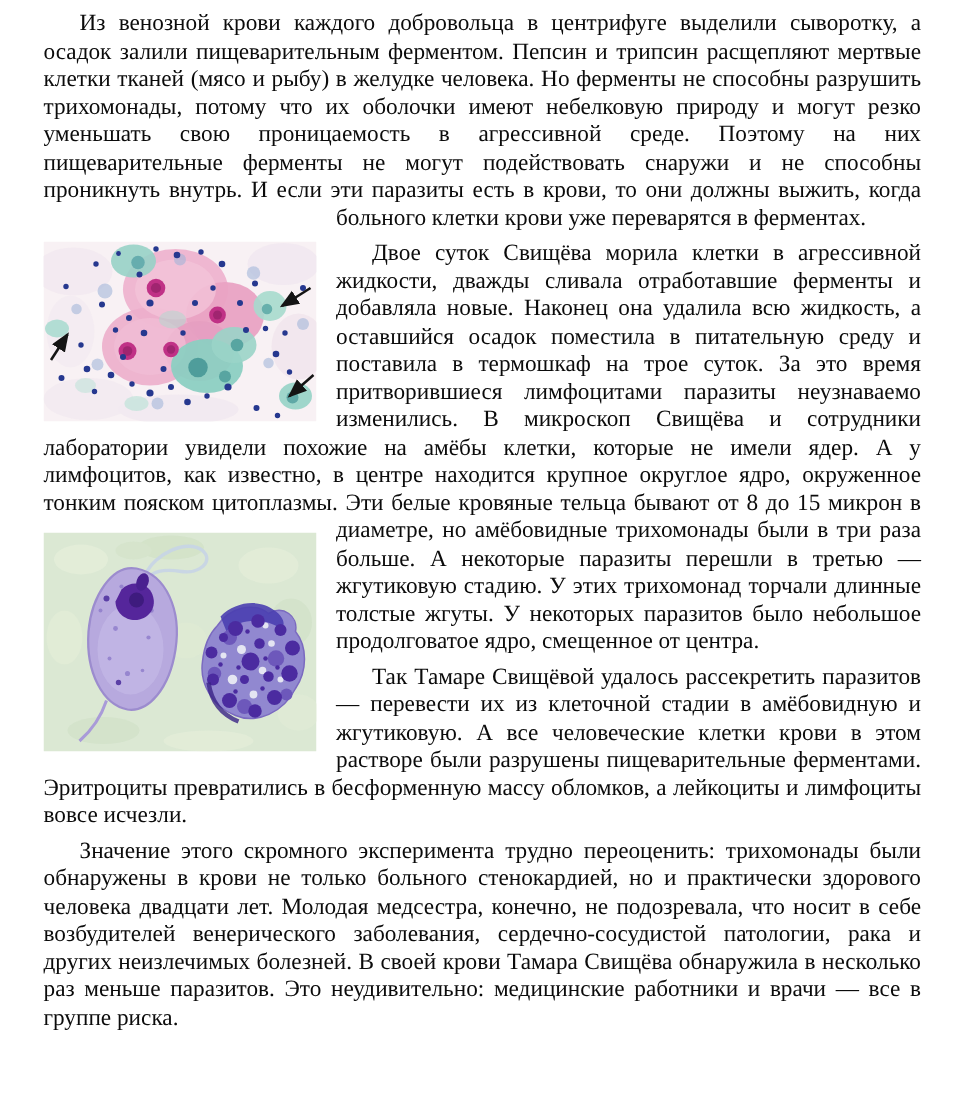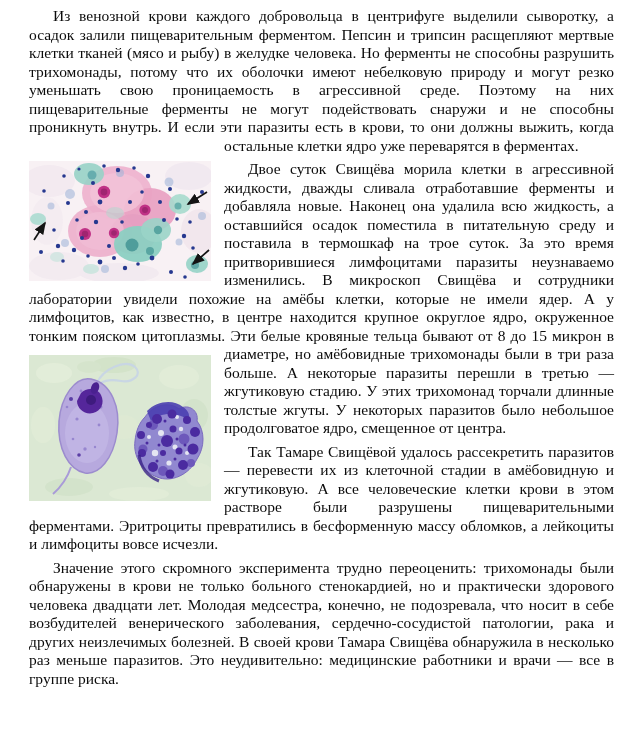--- a/index.html
+++ b/index.html
@@ -135,21 +135,21 @@
         <circle cx="75" cy="5" r="1.8"></circle>
             <circle cx="50" cy="8" r="1.6"></circle>
         <circle cx="35" cy="15" r="1.8"></circle>
       </g>
       <g stroke="var(--arrow)" stroke-width="1.7" fill="none">
         <line x1="5" y1="79" x2="16" y2="62" marker-end="url(#ah)"></line>
         <line x1="178" y1="31" x2="159" y2="43" marker-end="url(#ah)"></line>
         <line x1="180" y1="89" x2="164" y2="103" marker-end="url(#ah)"></line>
       </g>
     </svg>
-      </span><span>выжить, когда остальные клетки ядро уже переварятся в ферментах.</span></p>
+      </span><span>выжить, когда больного клетки крови уже переварятся в ферментах.</span></p>
 
   <p class="para"><span>Двое суток Свищёва морила клетки в агрессивной жидкости, дважды сливала отработавшие ферменты и добавляла новые. Наконец она удалила всю жидкость, а оставшийся осадок поместила в питательную среду и поставила в термошкаф на трое суток. За это время притворившиеся лимфоцитами паразиты неузнаваемо изменились. В микроскоп Свищёва и сотрудники лаборатории увидели похожие на амёбы клетки, которые не имели ядер. А у лимфоцитов, как известно, в центре находится крупное округлое ядро, окруженное тонким пояском цитоплазмы. Эти белые кровяные тельца бывают от 8 до 15 микрон в диаметре, но амёбовидные </span><span class="fig fig2">
         <svg viewBox="0 0 182 146" preserveAspectRatio="none">
       <rect width="182" height="146" fill="var(--tri-bg)"></rect>
       <g opacity="0.6">
         <ellipse cx="25" cy="18" rx="18" ry="10" fill="#e8f1dd"></ellipse>
         <ellipse cx="85" cy="10" rx="22" ry="8" fill="#cfe0c4"></ellipse>
         <ellipse cx="150" cy="22" rx="20" ry="12" fill="#e6efdb"></ellipse>
         <ellipse cx="165" cy="60" rx="14" ry="16" fill="#cfe0c6"></ellipse>
         <ellipse cx="14" cy="70" rx="12" ry="18" fill="#e4eed9"></ellipse>
@@ -222,17 +222,17 @@
           <circle cx="128" cy="106" r="1.5"></circle>
               <circle cx="146" cy="104" r="1.5"></circle>
           <circle cx="118" cy="88" r="1.5"></circle>
               <circle cx="136" cy="66" r="1.5"></circle>
         </g>
         <path d="M 110,100 C 112,114 120,122 130,126" stroke="#3a2386" stroke-width="3" fill="none" opacity="0.8"></path>
       </g>
     </svg>
       </span><span>трихомонады были в три раза больше. А некоторые паразиты перешли в третью — жгутиковую стадию. У этих трихомонад торчали длинные толстые жгуты. У некоторых паразитов было небольшое продолговатое ядро, смещенное от центра.</span></p>
 
-  <p class="para"><span>Так Тамаре Свищёвой удалось рассекретить паразитов — перевести их из клеточной стадии в амёбовидную и жгутиковую. А все человеческие клетки крови в этом растворе были разрушены пищеварительными ферментами. Эритроциты превратились в бесформенную массу обломков, а лейкоциты и лимфоциты вовсе исчезли.</span></p>
+  <p class="para"><span>Так Тамаре Свищёвой удалось рассекретить паразитов — перевести их из клеточной стадии в амёбовидную и жгутиковую. А все человеческие клетки крови в этом растворе были разрушены пищеварительные ферментами. Эритроциты превратились в бесформенную массу обломков, а лейкоциты и лимфоциты вовсе исчезли.</span></p>
 
   <p class="para gap-large"><span>Значение этого скромного эксперимента трудно переоценить: трихомонады были обнаружены в крови не только больного стенокардией, но и практически здорового человека двадцати лет. Молодая медсестра, конечно, не подозревала, что носит в себе возбудителей венерического заболевания, сердечно-сосудистой патологии, рака и других неизлечимых болезней. В своей крови Тамара Свищёва обнаружила в несколько раз меньше паразитов. Это неудивительно: медицинские работники и врачи — все в группе риска.</span></p>
 
 </div>
 
 </body></html>

